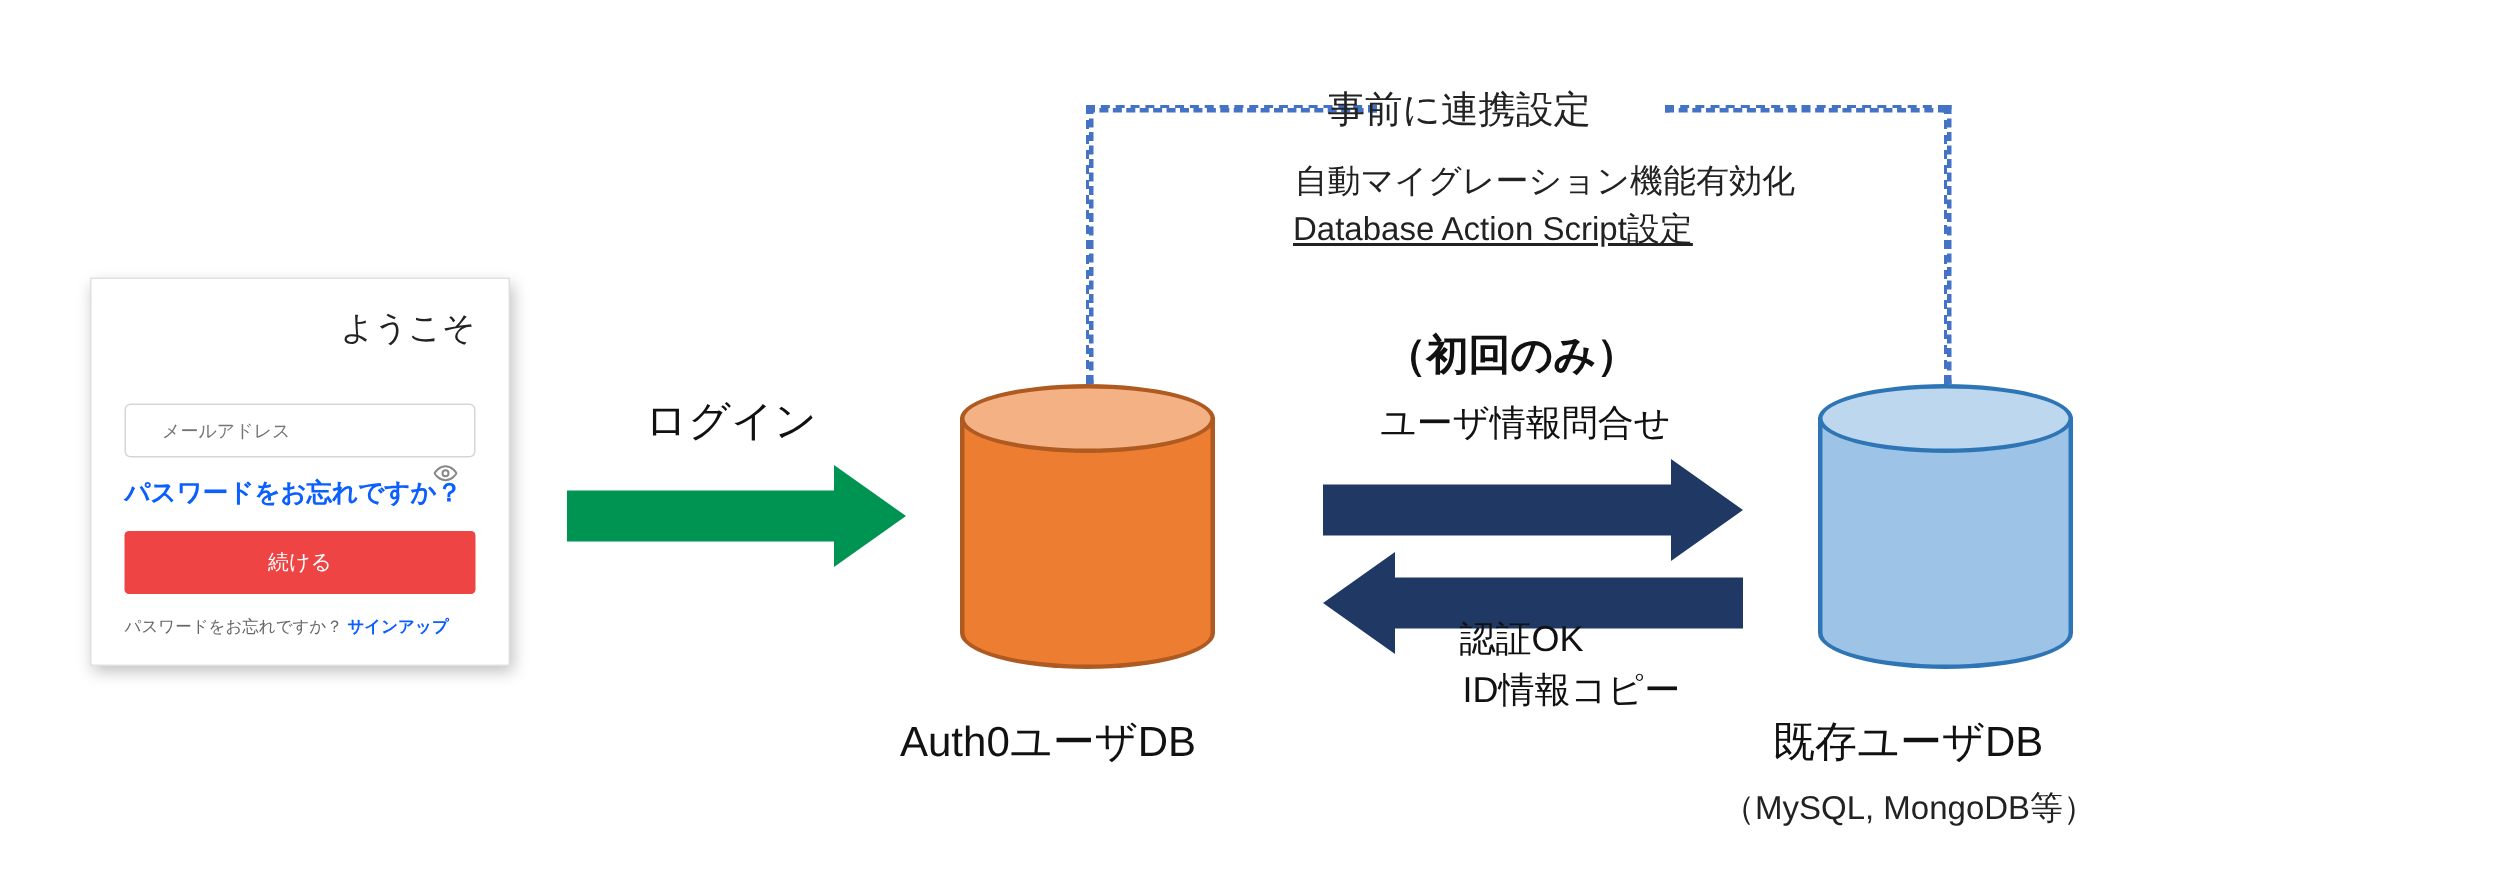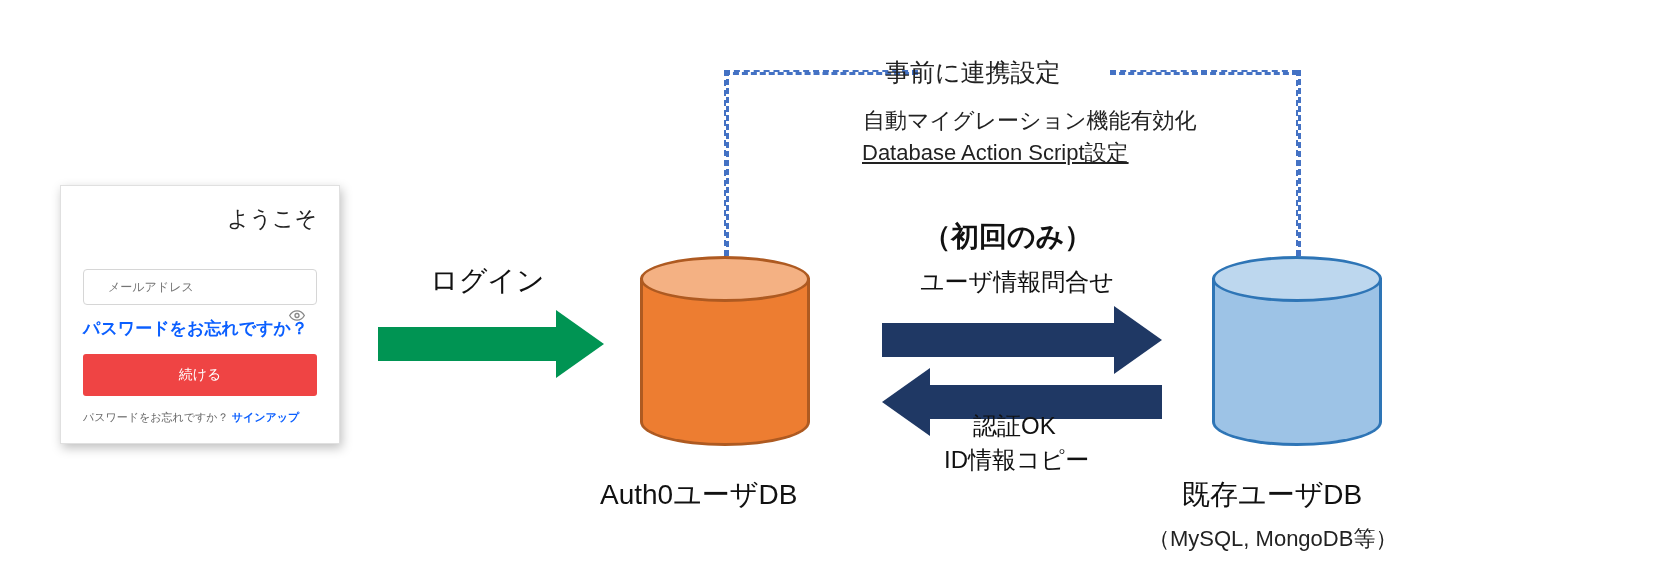--- a/index.html
+++ b/index.html
@@ -179,21 +179,21 @@
 <div class="block-arrow navy" style="left:882px; top:306px;">
   <div class="shaft"></div>
     <div class="head-r"></div>
 </div>
 
 <div class="block-arrow navy" style="left:882px; top:368px;">
   <div class="head-l"></div>
     <div class="shaft"></div>
 </div>
 <div class="label small" style="left:973px; top:410px;">認証OK</div>
-<div class="label small" style="left:944px; top:444px;">ID情報コピー</div>
+<div class="label small" style="left:975px; top:444px;">ID情報コピー</div>
 
 <div class="cylinder cyl cyl-blue" style="left:1212px; top:256px;">
   <div class="body"></div>
     <div class="top"></div>
 </div>
 <div class="label" style="left:1182px; top:476px;">既存ユーザDB</div>
 <div class="label subsm" style="left:1148px; top:524px;">（MySQL, MongoDB等）</div>
 
 <div class="dash" style="left:724px; top:70px; height:186px; border-left-width:2.5px;"></div>
 

